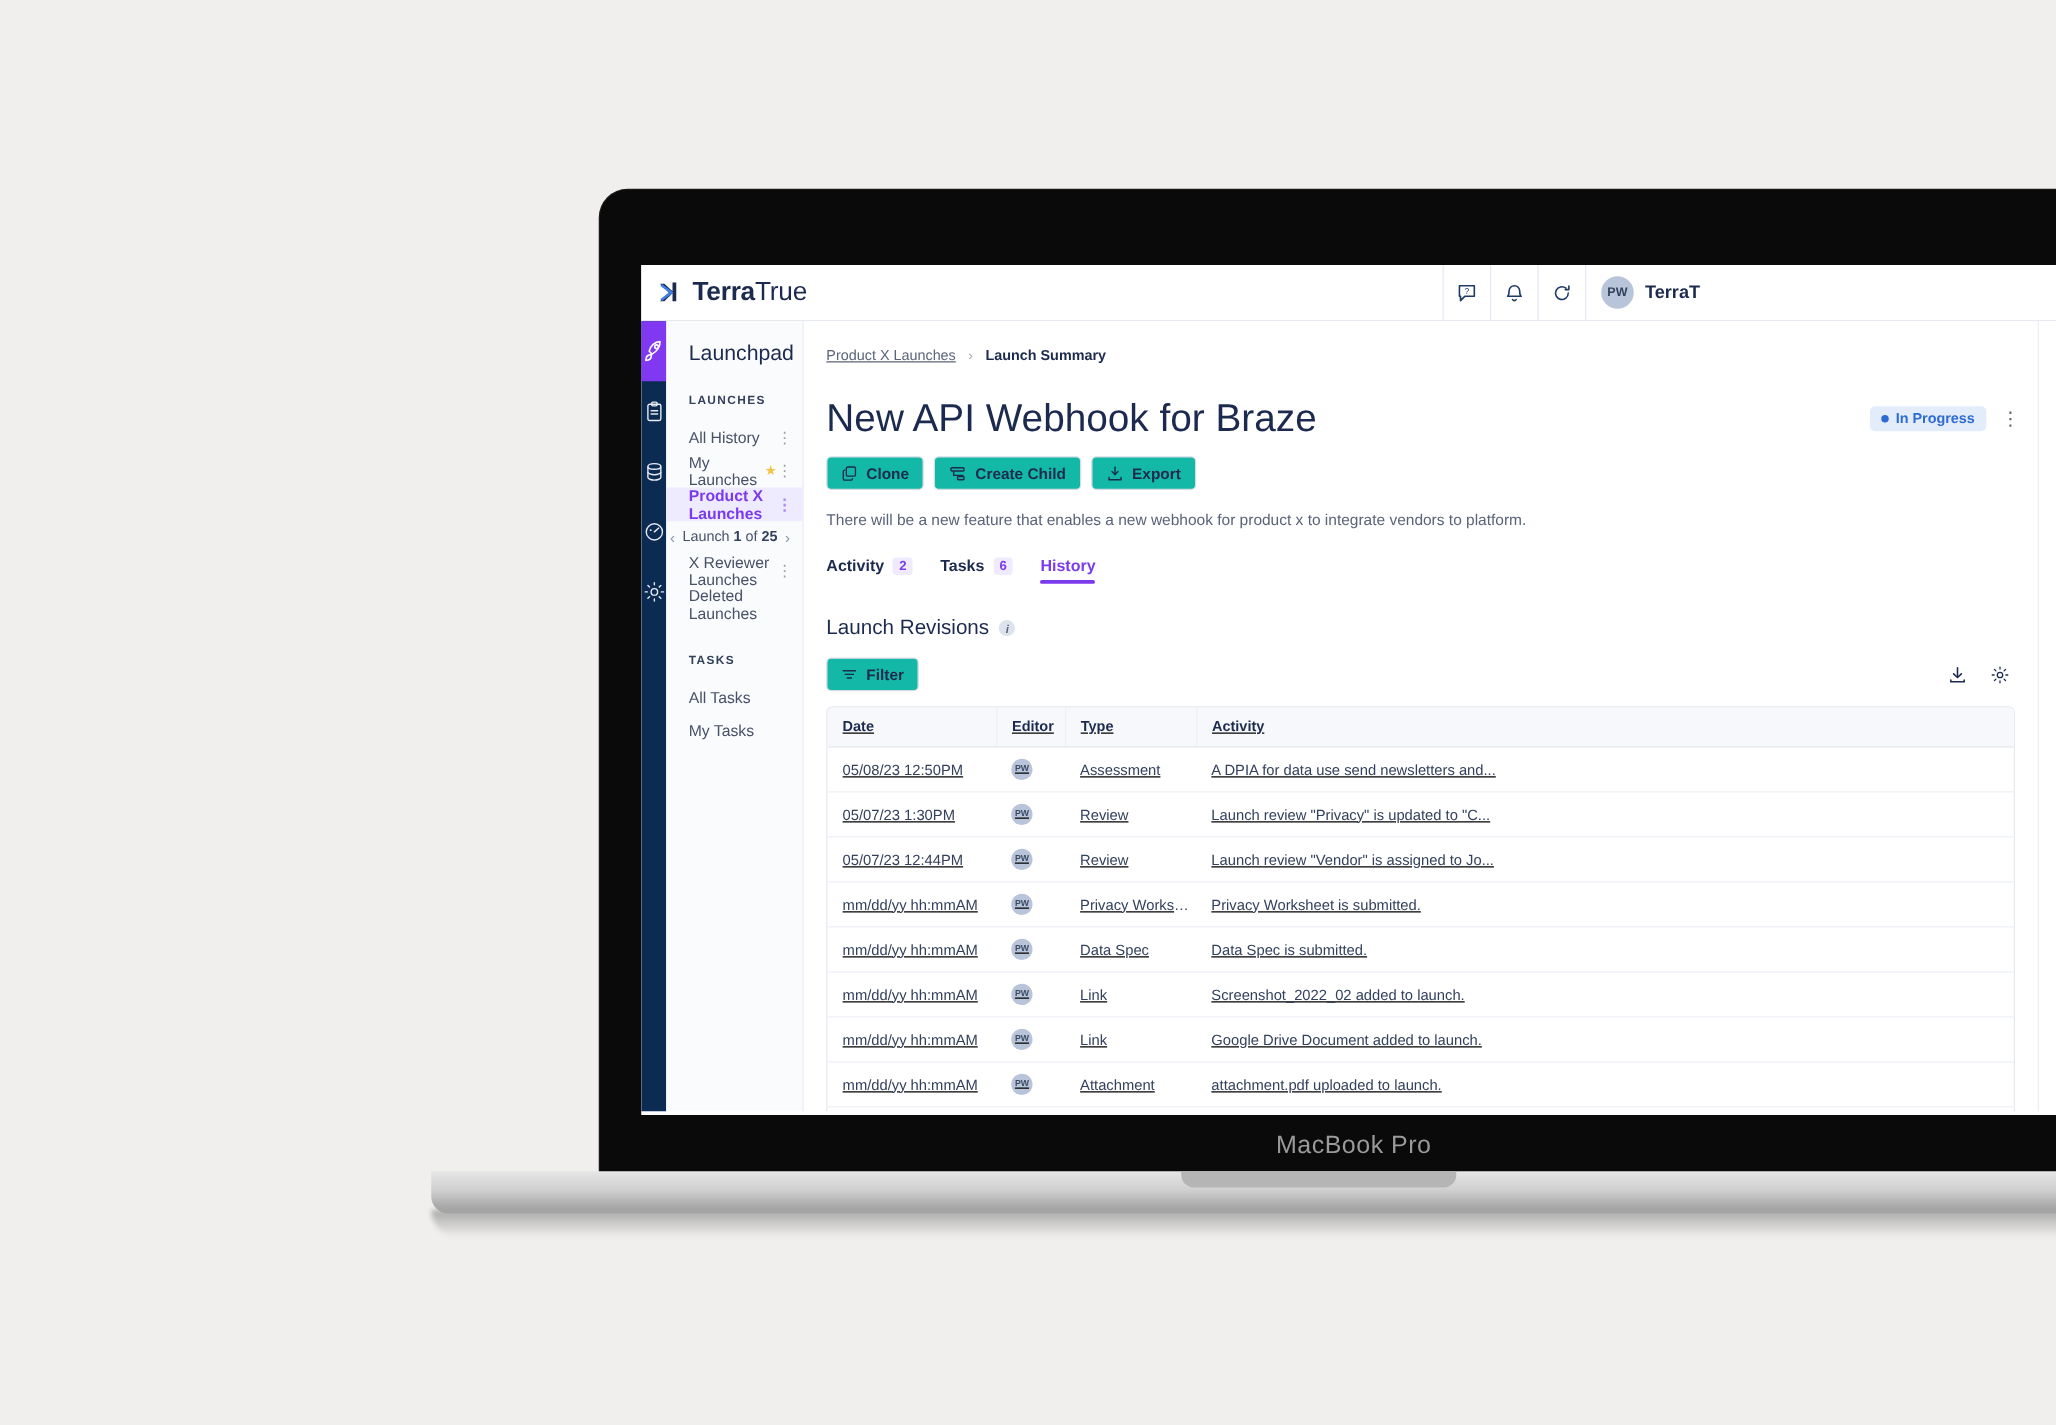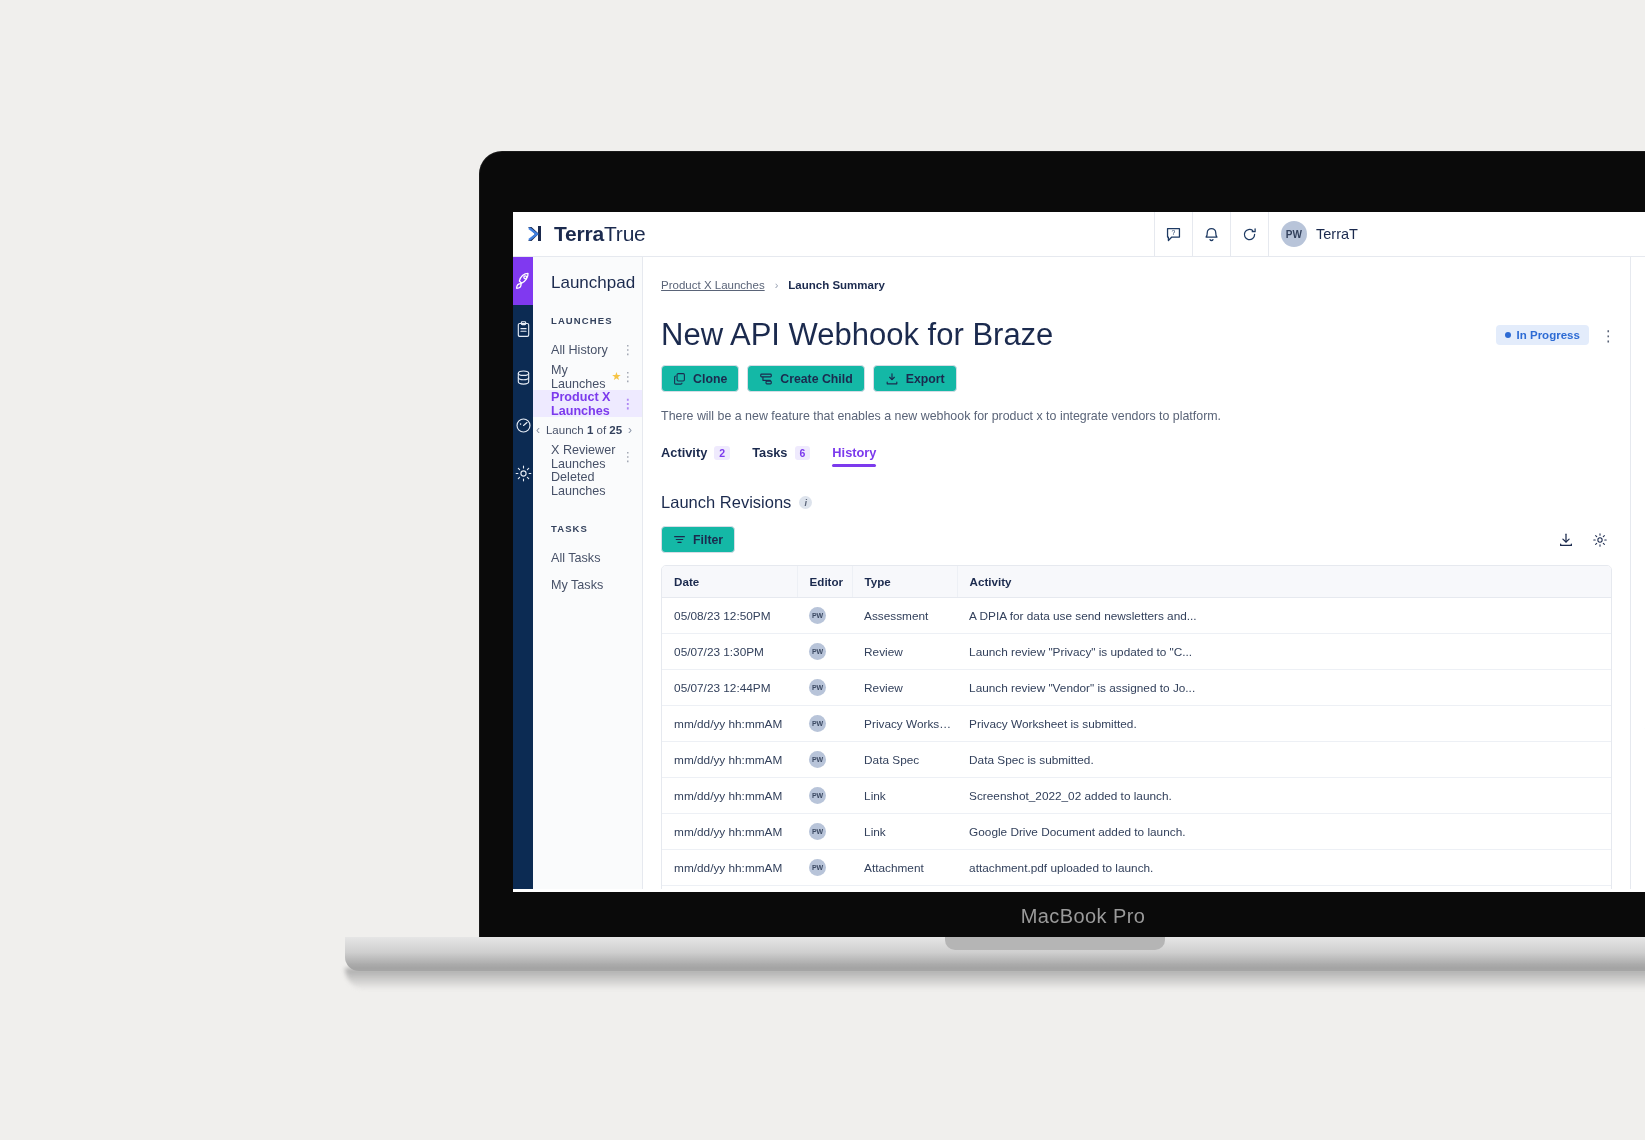--- a/index.html
+++ b/index.html
@@ -105,21 +105,21 @@
     padding: 0 10px 0 12px; gap: 9px;
     cursor: pointer;
   }
   .nav-user .av {
     width: 26px; height: 26px; border-radius: 50%;
     background: #b8c4d9; color: #33415c;
     font-size: 10px; font-weight: 700;
     display: flex; align-items: center; justify-content: center;
     letter-spacing: .2px;
   }
-  .nav-user .uname { font-size: 14.5px; font-weight: 400; color: #1b2a4e; white-space: nowrap; text-align: center; }
+  .nav-user .uname { font-size: 14.5px; font-weight: 700; color: #1b2a4e; white-space: nowrap; text-align: center; }
 
   
   .appbody { display: flex; height: 632px; }
 
   .iconrail {
     width: 50px; background: #0c2b53;
     display: flex; flex-direction: column; align-items: stretch;
   }
   .rail-item {
     height: 48px; display: flex; align-items: center; justify-content: center;
@@ -222,21 +222,21 @@
 
   .table-toolbar { display: flex; align-items: center; margin-top: 14px; padding-right: 22px; }
   .table-toolbar .spacer { flex: 1 1 auto; }
   .tt-ico { margin-left: 18px; cursor: pointer; display:flex; }
 
   .tablewrap {
     margin-top: 12px; margin-right: 18px;
     border: 1px solid #e6e9ef; border-radius: 5px;
     overflow: hidden;
   }
-  table { width: 100%; border-collapse: collapse; table-layout: fixed; }
+  table { width: 100%; border-collapse: collapse; table-layout: fixed; text-decoration: underline; }
   thead th {
     background: #f7f8fb; text-align: left;
     font-size: 11.6px; font-weight: 700; color: #1b2a4e;
     padding: 9px 0 9px 12px;
     border-bottom: 1px solid #e6e9ef;
     border-right: 1px solid #edf0f5;
   }
   thead th:last-child { border-right: 0; }
   tbody td {
     font-size: 11.8px; color: #33415c;

